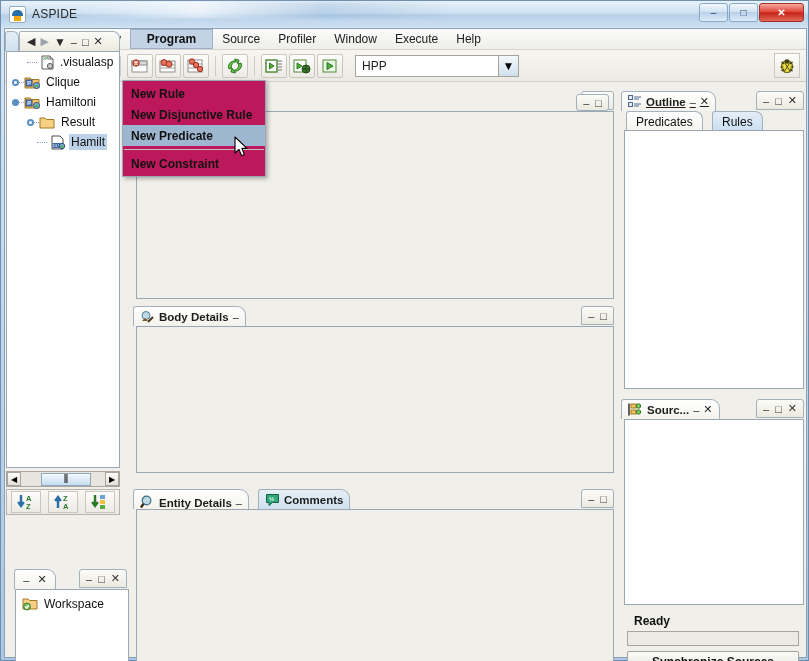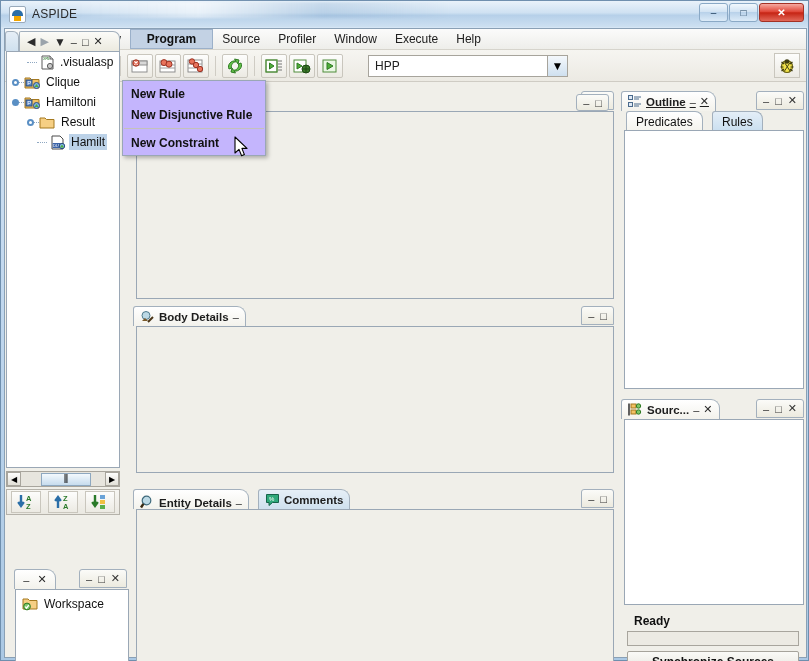--- a/index.html
+++ b/index.html
@@ -94,21 +94,21 @@
     background-size:3px 3px; }
   .tbtn {
     width:26px; height:24px; margin:0 1px;
     border:1px solid #c9c6bd; background:linear-gradient(180deg,#fdfdfc,#eceae3);
     border-radius:2px; display:flex;align-items:center;justify-content:center;
     position:relative;
   }
   .tsep { width:1px;height:20px;background:#cfccc4;margin:0 5px; }
   .tbtn svg { display:block; }
   #combo {
-    width:200px; height:22px; margin-left:24px;
+    width:164px; height:22px; margin-left:11px;
     border:1px solid #a7a49c; background:#fff;
     display:flex; align-items:center; position:relative;
   }
   #combo .ctext { padding-left:6px; font-size:12px; color:#202020;}
   #combo .carrow {
     position:absolute; right:0; top:0; width:20px;height:20px;
     background:linear-gradient(180deg,#f4f8fc,#cfe0ef);
     border-left:1px solid #a7a49c;
     display:flex;align-items:center;justify-content:center;
   }
@@ -217,21 +217,21 @@
   #progressbar{ position:absolute; left:6px; right:8px; top:20px; height:15px;
     background:#eceae3; border:1px solid #a8a59d;}
   #syncbtn{ position:absolute; left:6px; right:8px; top:40px; height:22px;
     background:linear-gradient(180deg,#fafaf7,#e6e4dc); border:1px solid #a6a39b;
     border-radius:2px; display:flex;align-items:center;justify-content:center;
     font-size:12px; font-weight:bold; color:#111;}
 
   
   #dropdown{
     position:absolute; left:117px; top:51px; width:144px;
-    background:#c4b5fd; border:1px solid #9aa7b5;
+    background:#be185d; border:1px solid #9aa7b5;
     box-shadow:2px 2px 4px rgba(0,0,0,.28);
     padding:2px 0; z-index:50;
   }
   .ditem{ height:21px; display:flex;align-items:center; padding-left:8px;
     font-size:12px; font-weight:bold; color:#111; white-space:nowrap;}
   .ditem.hl{ background:#9fb6d0; }
   .dsep{ height:1px; background:#c5c2ba; margin:3px 1px; }
 
   #cursor { position:absolute; left:229px; top:107px; z-index:60; pointer-events:none;}
 </style>
@@ -623,20 +623,21 @@
           <div id="statusline">Ready</div>
           <div id="progressbar"></div>
           <div id="syncbtn">Synchronize Sources</div>
         </div>
       </div>
     </div>
 
     <div id="dropdown">
       <div class="ditem">New Rule</div>
       <div class="ditem">New Disjunctive Rule</div>
+      <div class="ditem hl">New Predicate</div>
       <div class="dsep"></div>
       <div class="ditem">New Constraint</div>
     </div>
 
     <div id="cursor">
       <svg width="16" height="23" viewBox="0 0 16 23">
         <path d="M1 1 L1 17 L5 13.4 L7.6 19.8 L10.4 18.6 L7.9 12.4 L13 12.4 Z" fill="#ffffff" stroke="#000000" stroke-width="1.1" stroke-linejoin="round"></path>
       </svg>
     </div>
 

